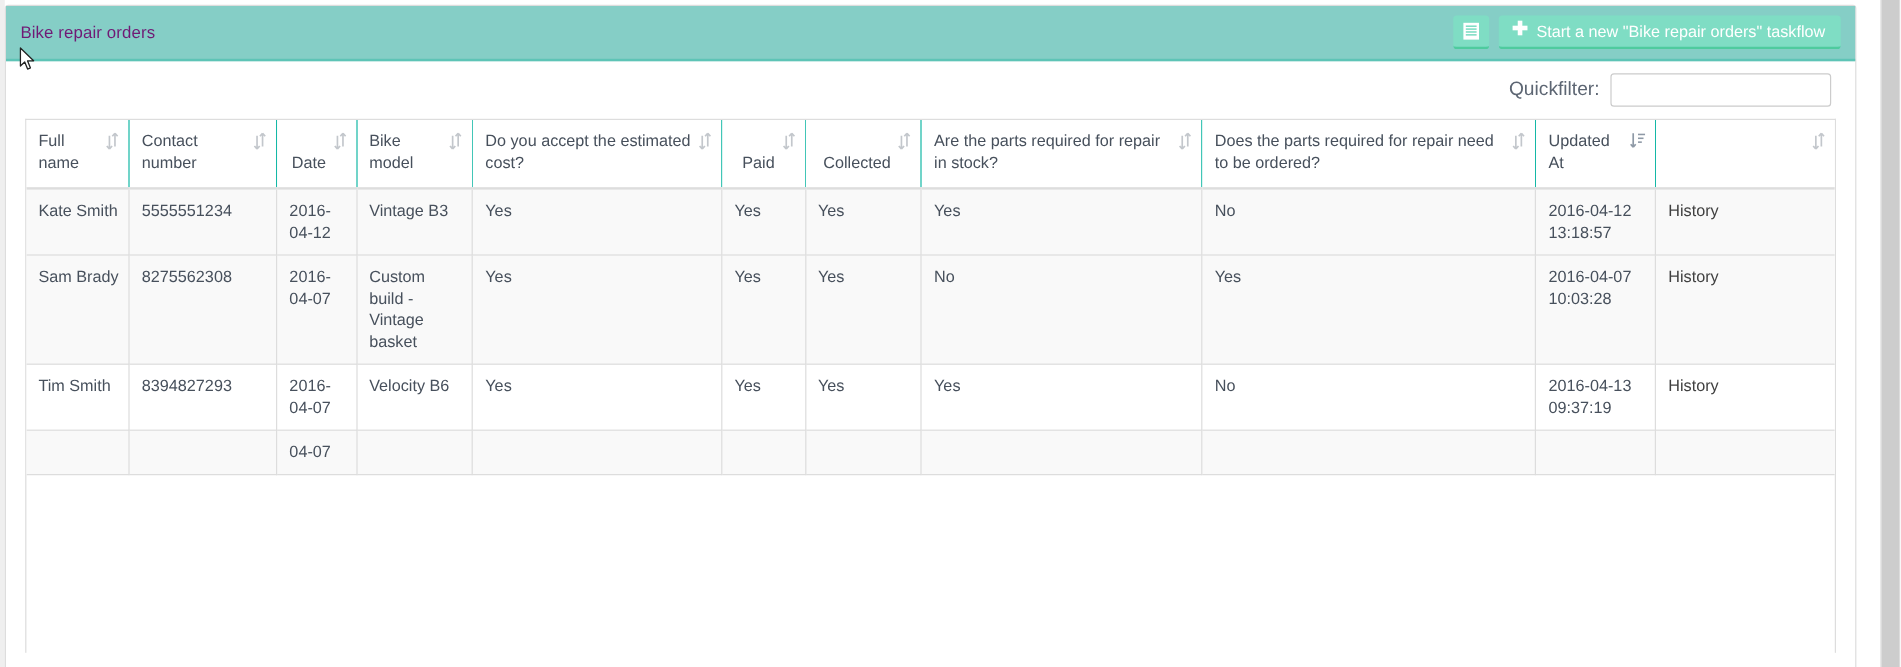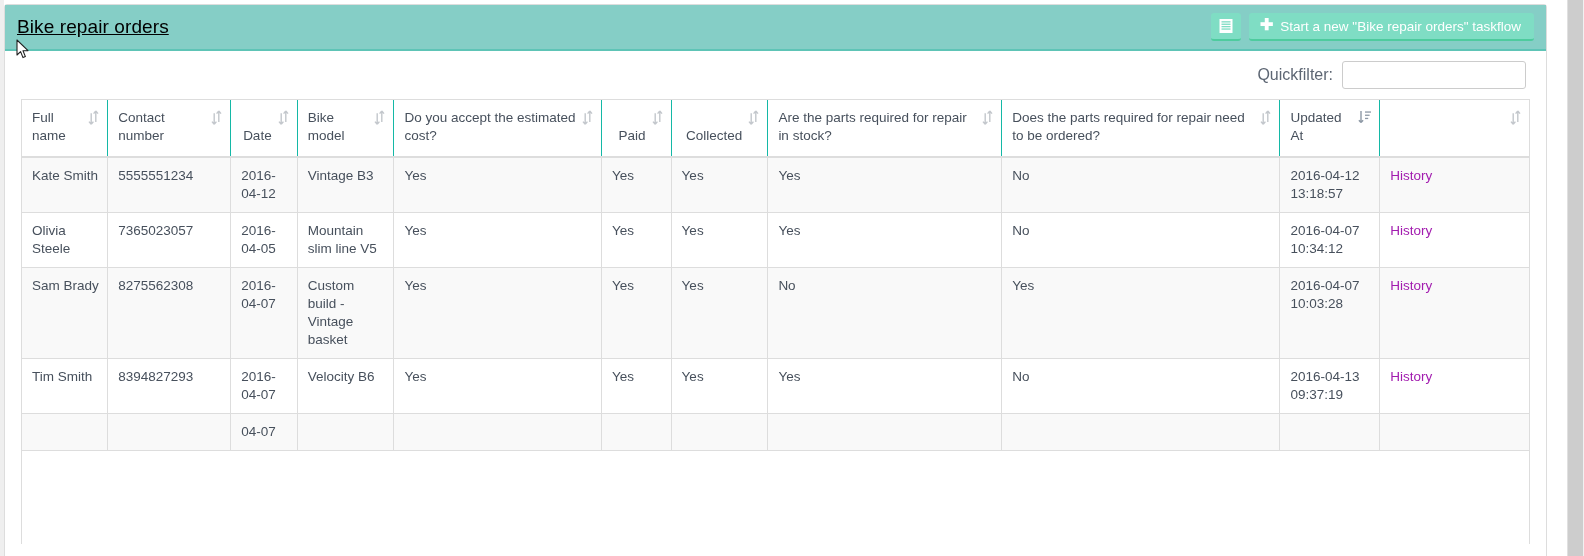--- a/index.html
+++ b/index.html
@@ -56,26 +56,25 @@
     position: relative;
     height: 46px;
     background: #85cec6;
     border-bottom: 2px solid #5ec4b6;
     padding: 0 12px;
     display: flex;
     align-items: center;
     justify-content: space-between;
   }
   .panel-title {
-    color: #000000;
-    font-size: 19px;
+    color: #701a75;
+    font-size: 14px;
     line-height: 22px;
     letter-spacing: .1px;
     white-space: nowrap;
-    text-decoration: underline;
   }
   .heading-actions {
     display: flex;
     align-items: center;
     gap: 8px;
   }
   .btn-icon {
     background: #7fddc4;
     border: none;
     border-radius: 3px;
@@ -192,21 +191,21 @@
     vertical-align: top;
     padding: 9px 8px 9px 10px;
     line-height: 18px;
     color: #47505c;
   }
   table.grid td:last-child { border-right: none; }
   tr.odd td { background: #f9f9f9; }
   tr.even td { background: #ffffff; }
 
   a.lnk {
-    color: #a21caf;
+    color: #404040;
     text-decoration: none;
     cursor: pointer;
   }
   .sep { color: #8e99a6; padding: 0 3px; }
 
   
   .cursor {
     position: absolute;
     left: 16px; top: 39px;
     width: 14px; height: 21px;
@@ -413,33 +412,20 @@
                 <td style="text-align: left;">2016-04-12</td>
                 <td>Vintage B3</td>
                 <td>Yes</td>
                 <td style="text-align: left;">Yes</td>
                 <td style="text-align: left;">Yes</td>
                 <td>Yes</td>
                 <td>No</td>
                 <td>2016-04-12 13:18:57</td>
                 <td><a class="lnk">History</a></td>
               </tr>
-              <tr class="even">
-                <td>Olivia Steele</td>
-                <td>7365023057</td>
-                <td style="text-align: left;">2016-04-05</td>
-                <td>Mountain slim line V5</td>
-                <td>Yes</td>
-                <td style="text-align: left;">Yes</td>
-                <td style="text-align: left;">Yes</td>
-                <td>Yes</td>
-                <td>No</td>
-                <td>2016-04-07 10:34:12</td>
-                <td><a class="lnk">History</a></td>
-              </tr>
               <tr class="odd">
                 <td>Sam Brady</td>
                 <td>8275562308</td>
                 <td style="text-align: left;">2016-04-07</td>
                 <td>Custom build - Vintage basket</td>
                 <td>Yes</td>
                 <td style="text-align: left;">Yes</td>
                 <td style="text-align: left;">Yes</td>
                 <td>No</td>
                 <td>Yes</td>

